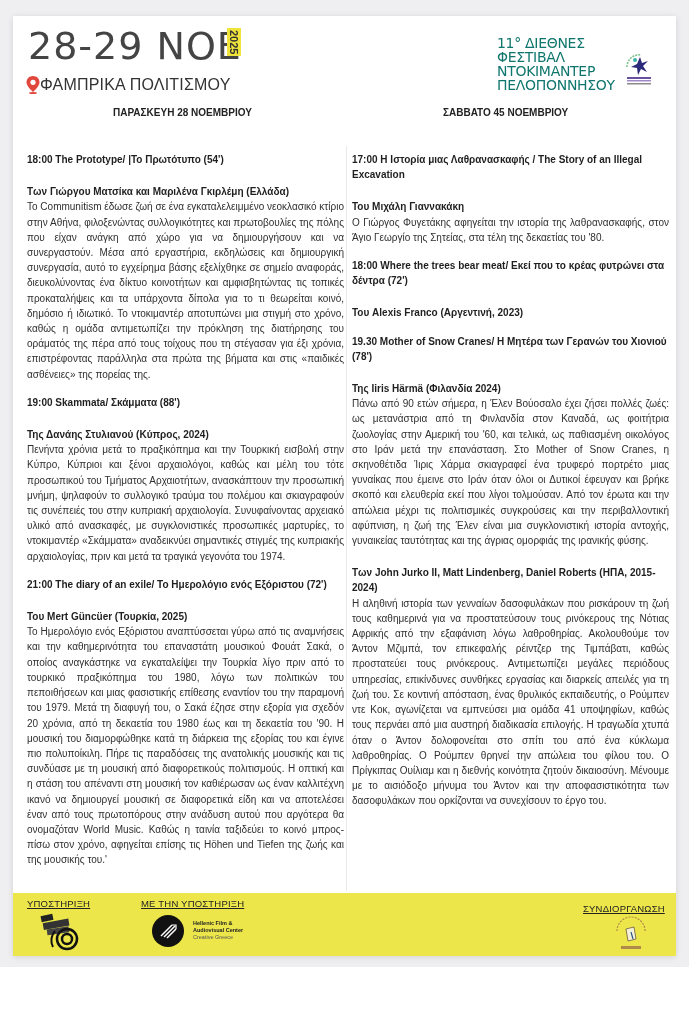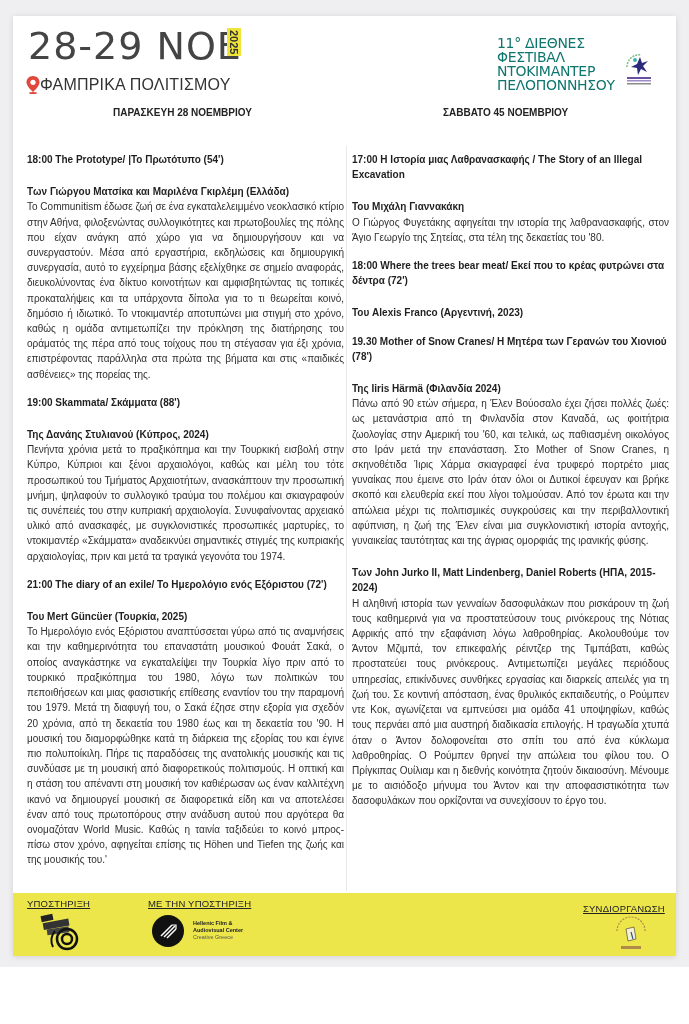--- a/index.html
+++ b/index.html
@@ -143,21 +143,21 @@
     <div class="f-org-logo">
       <svg width="52" height="38" viewBox="0 0 52 38">
         <rect x="6" y="2" width="12" height="6" fill="#222" transform="rotate(-12 12 5)"></rect>
         <rect x="8" y="8" width="26" height="7" fill="#333" transform="rotate(-10 20 11)"></rect>
         <rect x="12" y="15" width="22" height="6" fill="#444" transform="rotate(-8 22 18)"></rect>
         <circle cx="32" cy="26" r="10" fill="none" stroke="#111" stroke-width="2.5"></circle>
         <circle cx="32" cy="26" r="5" fill="none" stroke="#111" stroke-width="2.5"></circle>
         <path d="M18 34 A14 14 0 0 1 20 18" stroke="#111" stroke-width="2" fill="none"></path>
       </svg>
     </div>
-    <div class="f-label" style="left:135px; top:5px;">ΜΕ ΤΗΝ ΥΠΟΣΤΗΡΙΞΗ</div>
+    <div class="f-label" style="left:128px; top:5px;">ΜΕ ΤΗΝ ΥΠΟΣΤΗΡΙΞΗ</div>
     <div class="f-support-logo">
       <svg width="32" height="32" viewBox="0 0 32 32">
         <path d="M9 21 L20 10 M12 22 L23 11 M15 23 L24 14" stroke="#fff" stroke-width="1.5"></path>
         <path d="M20 10 L24 10 L24 14" stroke="#fff" stroke-width="1.2" fill="none"></path>
       </svg>
     </div>
     <div class="f-support-text">
       <div>Hellenic Film &amp;</div>
       <div>Audiovisual Center</div>
       <div class="sub">Creative Greece</div>

